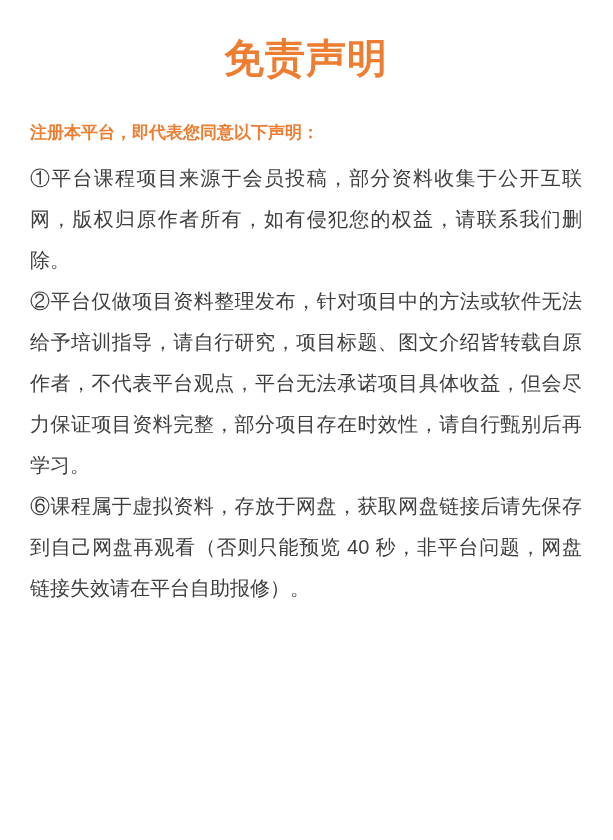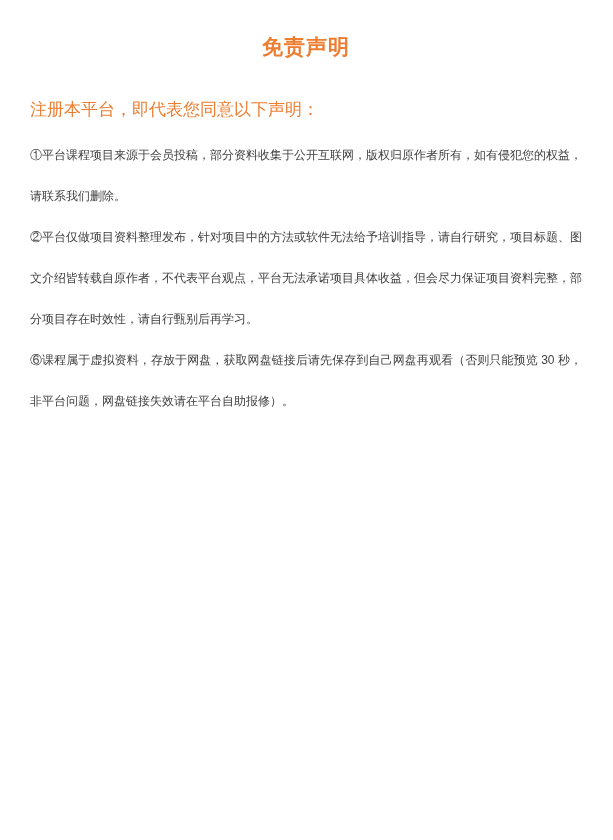--- a/index.html
+++ b/index.html
@@ -16,52 +16,52 @@
   .page {
     box-sizing: border-box;
     width: 613px;
     height: 840px;
     background: #ffffff;
     padding: 0 31px 0 30px;
   }
   .doc-title {
     margin: 34px 0 0 0;
     text-align: center;
-    font-size: 21px;
+    font-size: 40px;
     line-height: 1.2;
     font-weight: 700;
     color: #ED7D31;
     letter-spacing: 1px;
   }
   .doc-intro {
     margin: 30px 0 0 0;
     font-size: 17px;
     line-height: 41px;
-    font-weight: 400;
+    font-weight: 700;
     color: #ED7D31;
     text-align: left;
   }
   .doc-body {
     margin-top: 5px;
   }
   .doc-body p {
     margin: 0;
-    font-size: 12px;
+    font-size: 20px;
     line-height: 41px;
     color: #3E3E3E;
     text-align: justify;
     word-break: break-all;
   }
 </style>
 </head>
 <body>
 
 <div class="page">
   <h1 class="doc-title">免责声明</h1>
 
   <p class="doc-intro">注册本平台，即代表您同意以下声明：</p>
 
   <div class="doc-body">
     <p>①平台课程项目来源于会员投稿，部分资料收集于公开互联网，版权归原作者所有，如有侵犯您的权益，请联系我们删除。</p>
     <p>②平台仅做项目资料整理发布，针对项目中的方法或软件无法给予培训指导，请自行研究，项目标题、图文介绍皆转载自原作者，不代表平台观点，平台无法承诺项目具体收益，但会尽力保证项目资料完整，部分项目存在时效性，请自行甄别后再学习。</p>
-    <p>⑥课程属于虚拟资料，存放于网盘，获取网盘链接后请先保存到自己网盘再观看（否则只能预览 30 秒，非平台问题，网盘链接失效请在平台自助报修）。</p>
+    <p>⑥课程属于虚拟资料，存放于网盘，获取网盘链接后请先保存到自己网盘再观看（否则只能预览 40 秒，非平台问题，网盘链接失效请在平台自助报修）。</p>
   </div>
 </div>
 
 </body></html>

